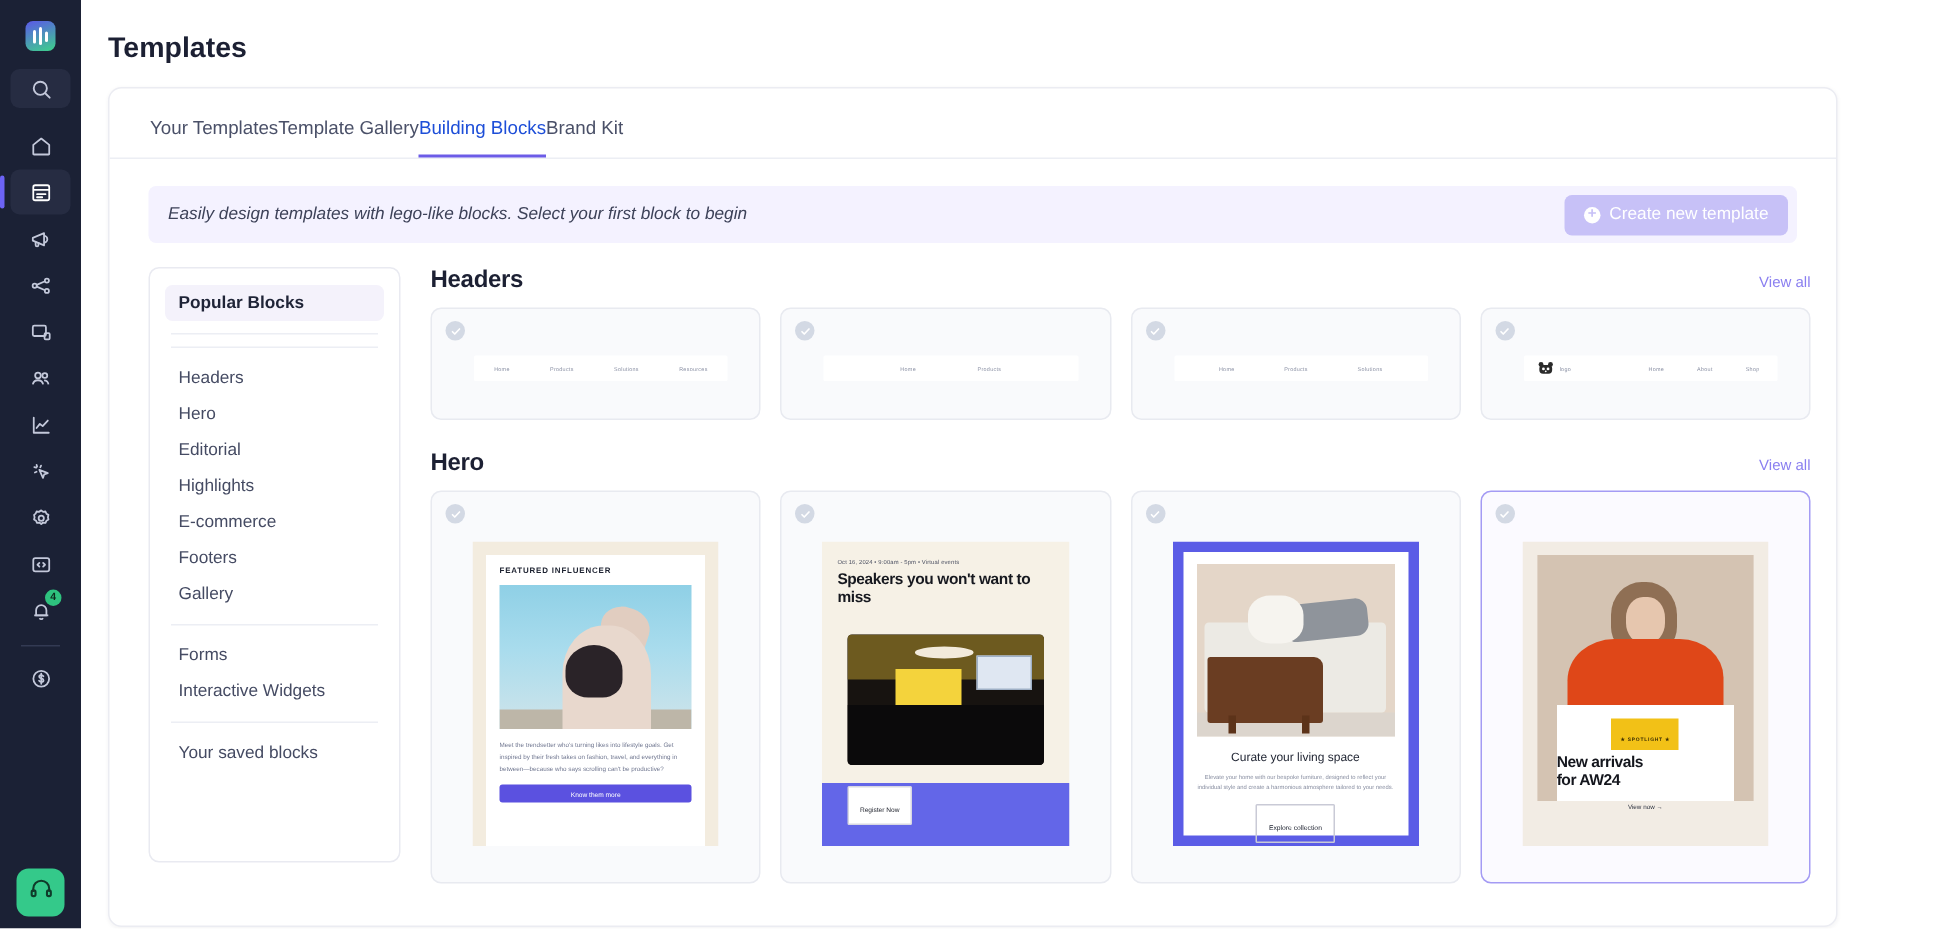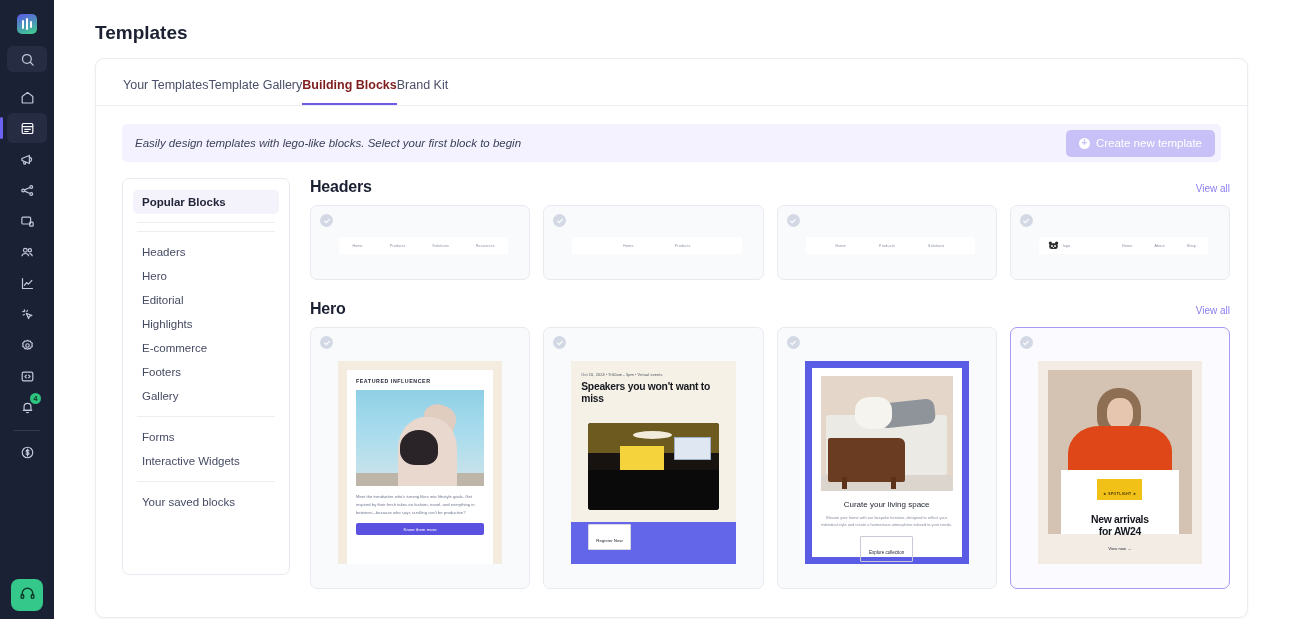--- a/index.html
+++ b/index.html
@@ -55,21 +55,21 @@
     font-weight:700; padding:0 2px;
   }
   .rail-support{
     position:absolute; bottom:8px; left:11px;
     width:32px; height:32px; border-radius:8px;
     background:#34c98a; color:#0f3b2a;
     display:flex; align-items:center; justify-content:center;
   }
 
   
-  #page { flex: 1; height: 619px; position: relative; background:#fff; padding-left: 41px; }
+  #page { flex: 1; height: 619px; position: relative; background:#fff; padding-left: 18px; }
   #page-title {
     font-size: 19px; font-weight: 700; color:#1c2033;
     margin-top: 22px; margin-bottom: 14px;
   }
 
   #panel {
     position: relative;
     width: 1153px; height: 560px;
     background: #fff;
     border: 1px solid #ebecf2;
@@ -77,21 +77,21 @@
     box-shadow: 0 1px 3px rgba(30,35,60,.05);
     overflow: hidden;
   }
 
   
   #tabbar { display:flex; padding: 19px 27px 0; border-bottom: 1px solid #eceef4;}
   .tab {
     font-size: 12.5px; color:#4a5068; padding-bottom: 11px;
     border-bottom: 2px solid transparent; cursor:pointer; white-space:nowrap;
   }
-  .tab.active { color:#7f1d1d; border-bottom-color:#6c5ce7; font-weight:700; }
+  .tab.active { color:#1d4ed8; border-bottom-color:#6c5ce7; font-weight:400; }
 
   
   #notice {
     margin: 18px 26px 0;
     height: 38px;
     background: #f4f2ff;
     border-radius: 5px;
     display:flex; align-items:center; justify-content:space-between;
     padding: 0 6px 0 13px;
   }
@@ -226,21 +226,21 @@
   .h4-bg{position:absolute;inset:0;background:#f2ece4;}
   .h4-photo{position:absolute;left:10px;right:10px;top:9px;bottom:30px;background:#d8c6b5;overflow:hidden;}
   .h4-photo .wall{position:absolute;inset:0;background:#d4c3b2;}
   .h4-photo .hair{position:absolute;top:11%;left:34%;width:31%;height:29%;background:#8f6f54;border-radius:46% 46% 38% 38%;}
   .h4-photo .face{position:absolute;top:17%;left:41%;width:18%;height:19%;background:#e6c6ae;border-radius:44%;}
   .h4-photo .coat{position:absolute;bottom:10%;left:14%;width:72%;height:56%;background:#df4718;border-radius:30% 28% 6% 8%;}
   .h4-photo .coat2{position:absolute;bottom:9%;left:26%;width:50%;height:30%;background:#c93c12;border-radius:22% 30% 4% 6%;}
   .h4-panel{position:absolute;left:23px;right:23px;bottom:30px;height:64px;background:#fff;padding-top:9px;}
   .h4-badge{margin:0 auto;width:fit-content;background:#f2c117;padding:1.5px 6px;}
   .h4-badge span{font-size:3.3px;font-weight:700;color:#3a2d05;letter-spacing:.5px;}
-  .h4-title{text-align:center;font-size:10.4px;line-height:1.2;font-weight:800;color:#14161d;margin-top:14px;letter-spacing:-.3px;}
+  .h4-title{text-align:left;font-size:10.4px;line-height:1.2;font-weight:800;color:#14161d;margin-top:3px;letter-spacing:-.3px;}
   .h4-link{text-align:center;font-size:4.2px;color:#2c313f;margin-top:7px;}
 </style>
 </head>
 <body>
 
 <div id="app-rail">
 
   <div class="rail-logo">
     <i></i>
       <i></i>

